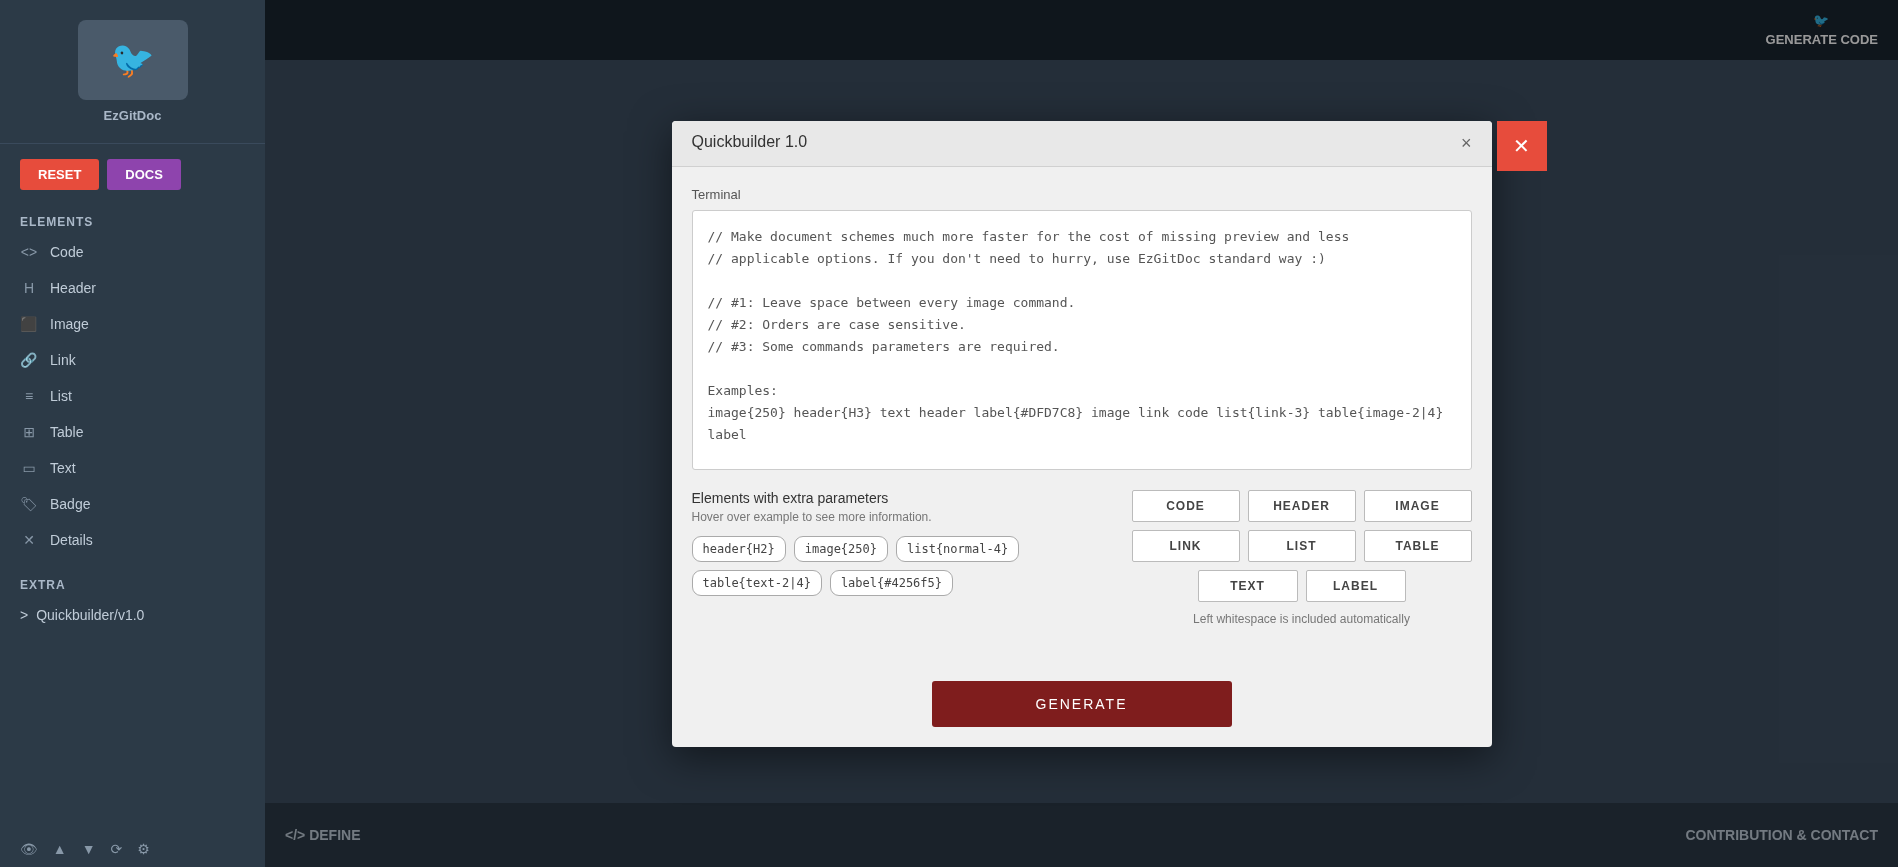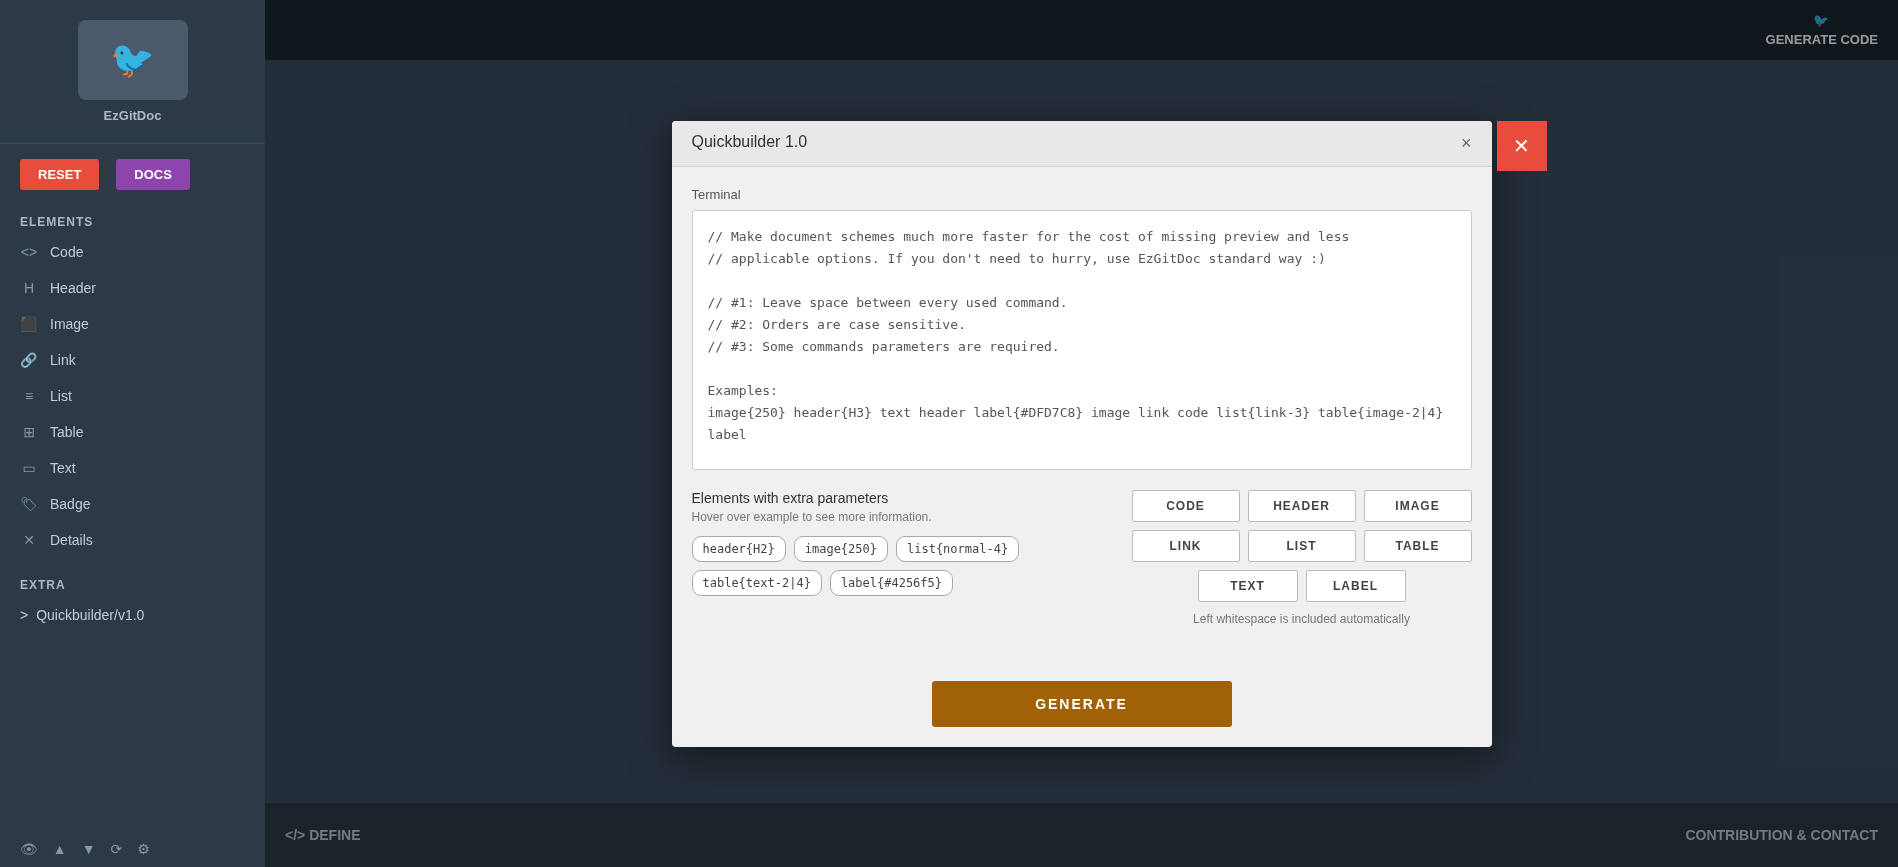--- a/index.html
+++ b/index.html
@@ -47,21 +47,21 @@
     }
 
     .logo-text {
       color: #aab8c8;
       font-size: 13px;
       font-weight: bold;
     }
 
     .sidebar-buttons {
       display: flex;
-      gap: 17px;
+      gap: 8px;
       padding: 15px 20px;
     }
 
     .btn-reset {
       background: #e74c3c;
       color: white;
       border: none;
       padding: 8px 18px;
       font-size: 13px;
       font-weight: bold;
@@ -338,26 +338,26 @@
       margin-top: 10px;
       text-align: center;
     }
 
     .modal-footer {
       padding: 15px 20px 20px;
       text-align: center;
     }
 
     .generate-btn {
-      background: #a16207;
+      background: #7f1d1d;
       color: white;
       border: none;
       padding: 15px 80px;
       font-size: 14px;
-      font-weight: bold;
+      font-weight: normal;
       letter-spacing: 2px;
       cursor: pointer;
       border-radius: 3px;
       width: 300px;
     }
 
     
     .close-x-btn {
       position: absolute;
       top: 0; right: -55px;
@@ -494,21 +494,21 @@
       <button class="modal-close">×</button>
     </div>
 
     <div class="modal-body">
       <div class="modal-section-label">Terminal</div>
 
       <div class="terminal-box">
         <div>// Make document schemes much more faster for the cost of missing preview and less</div>
         <div>// applicable options. If you don't need to hurry, use EzGitDoc standard way :)</div>
         <div>&nbsp;</div>
-        <div>// #1: Leave space between every used command.</div>
+        <div>// #1: Leave space between every image command.</div>
         <div>// #2: Orders are case sensitive.</div>
         <div>// #3: Some commands parameters are required.</div>
         <div>&nbsp;</div>
         <div>Examples:</div>
         <div>image{250} header{H3} text header label{#DFD7C8} image link code list{link-3} table{image-2|4}</div>
         <div>label</div>
       </div>
 
       <div class="elements-section">
 

